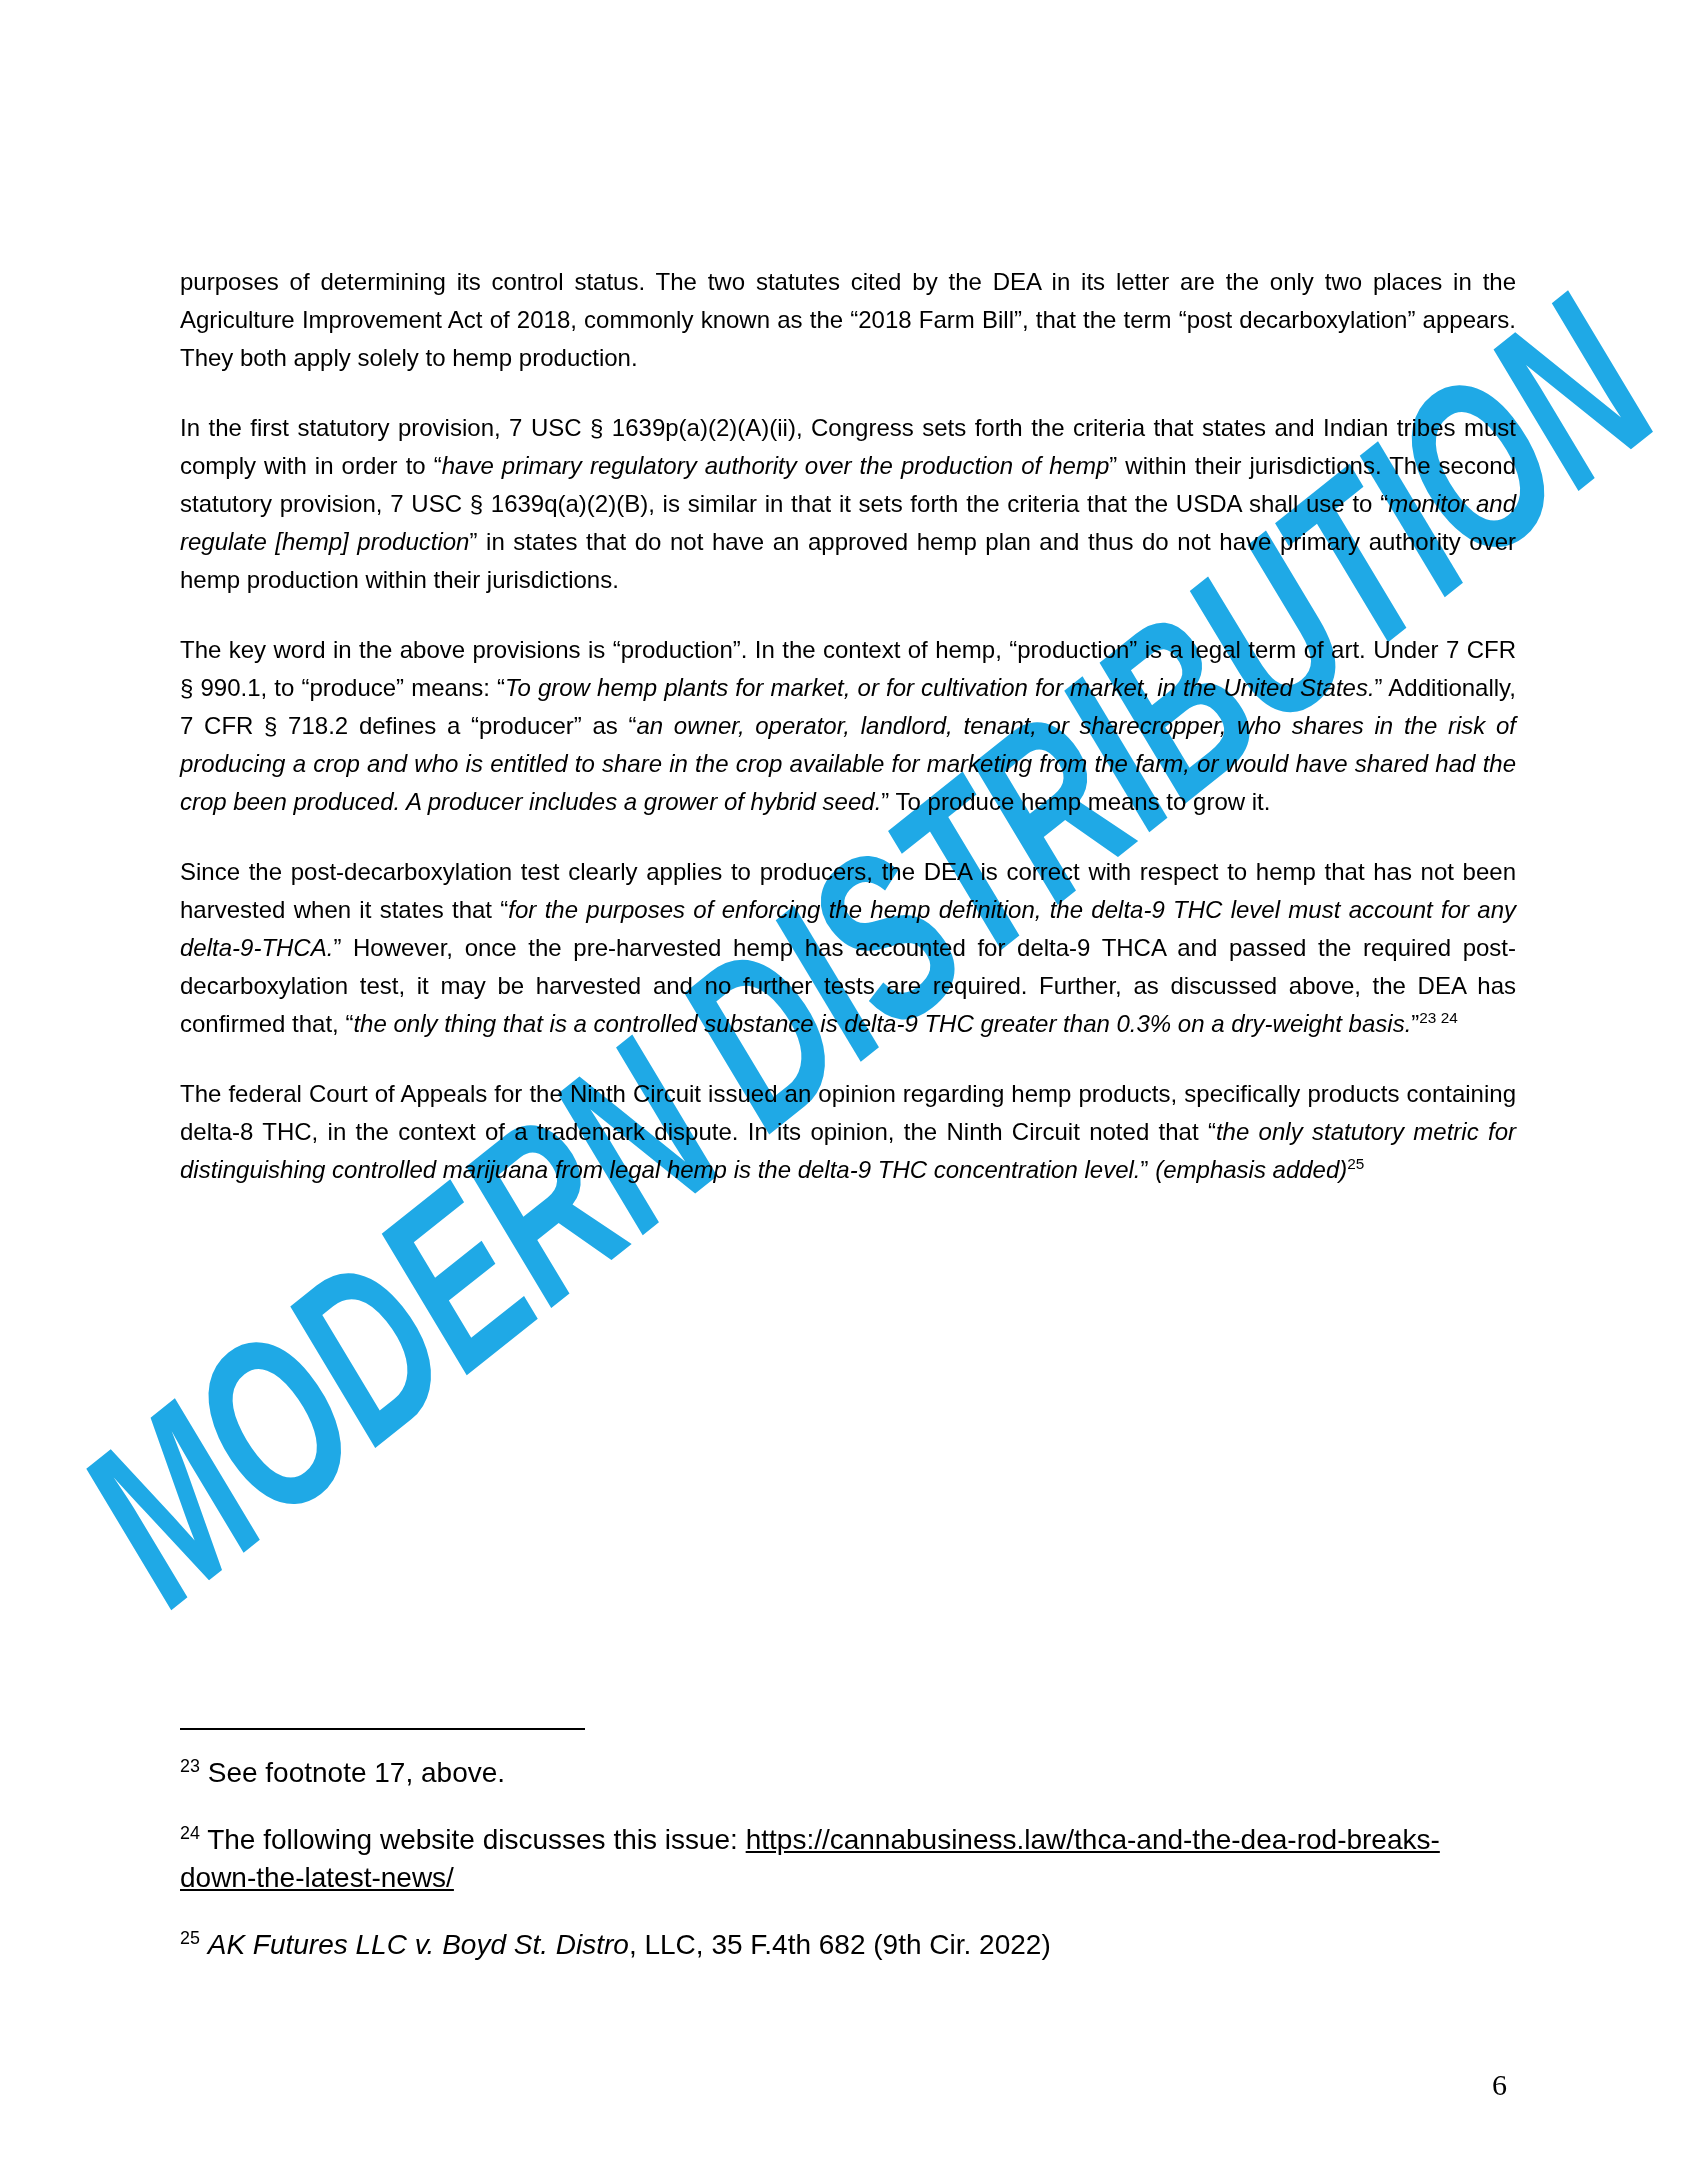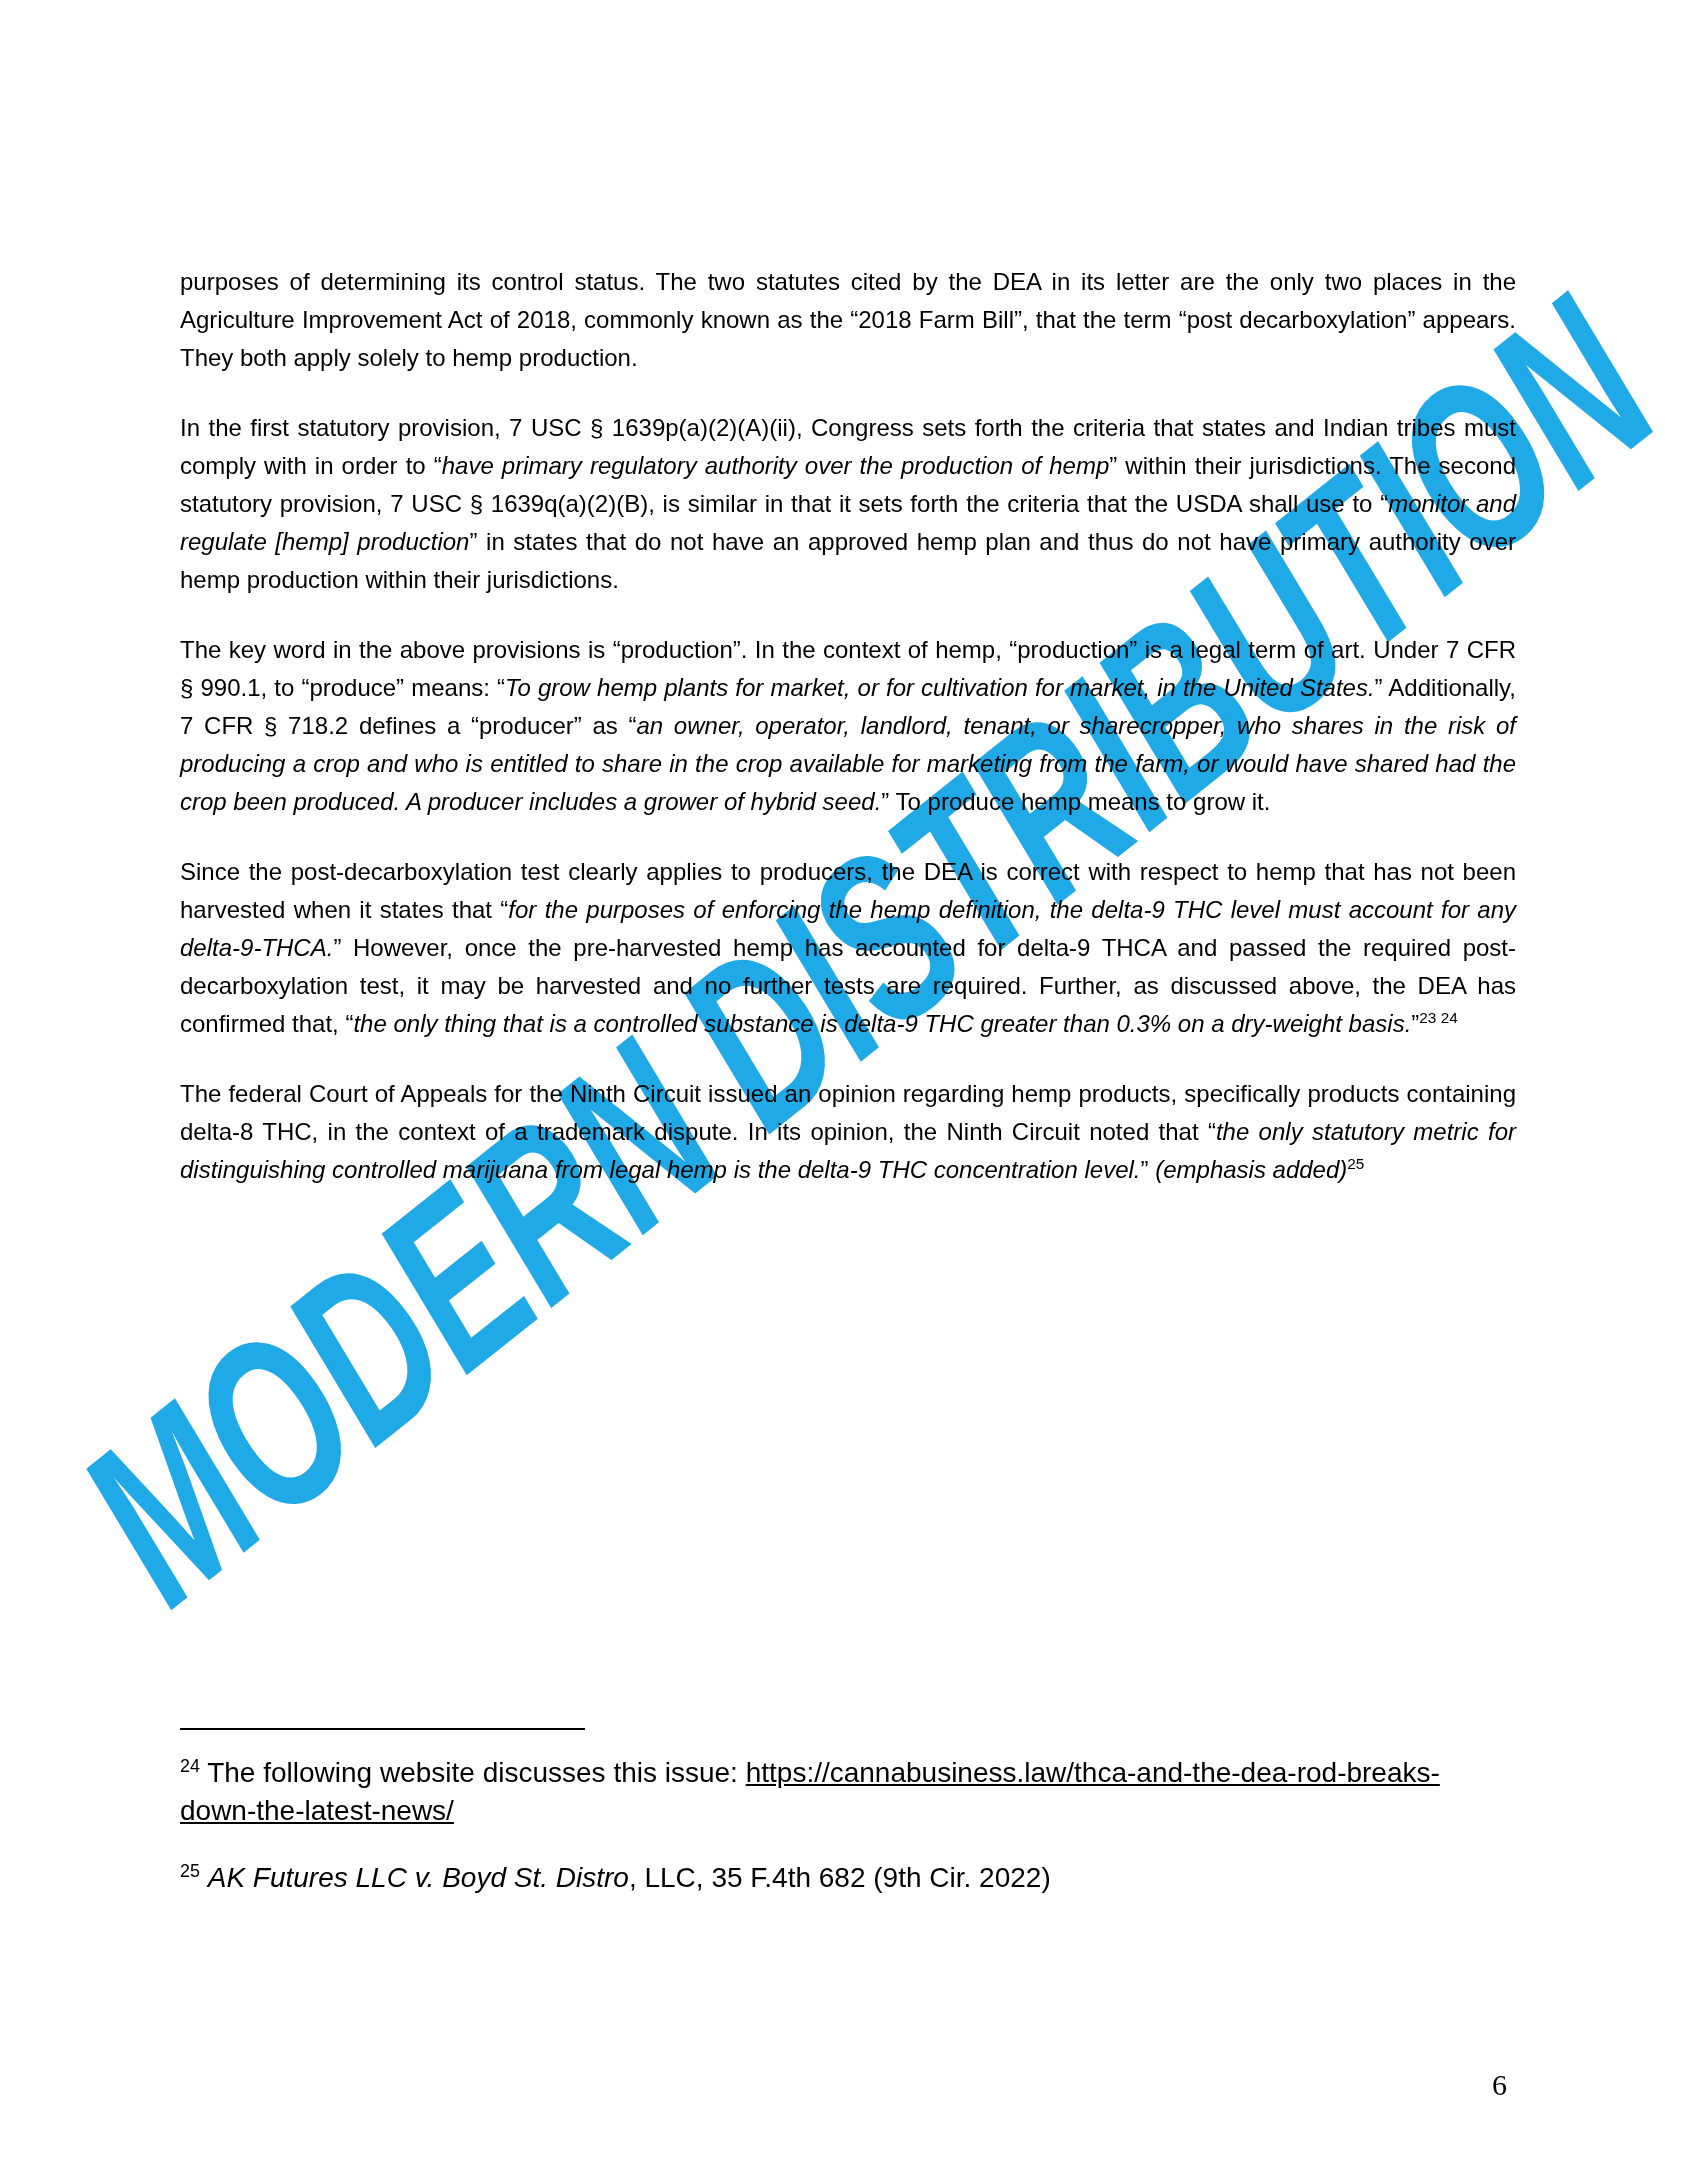--- a/index.html
+++ b/index.html
@@ -77,18 +77,19 @@
       <p><span>purposes of determining its control status. The two statutes cited by the DEA in its letter are the only two places in the Agriculture Improvement Act of 2018, commonly known as the “2018 Farm Bill”, that the term “post decarboxylation” appears. They both apply solely to hemp production.</span></p>
       <p><span>In the first statutory provision, 7 USC § 1639p(a)(2)(A)(ii), Congress sets forth the criteria that states and Indian tribes must comply with in order to “</span><span class="i">have primary regulatory authority over the production of hemp</span><span>” within their jurisdictions. The second statutory provision, 7 USC § 1639q(a)(2)(B), is similar in that it sets forth the criteria that the USDA shall use to “</span><span class="i">monitor and regulate [hemp] production</span><span>” in states that do not have an approved hemp plan and thus do not have primary authority over hemp production within their jurisdictions.</span></p>
       <p><span>The key word in the above provisions is “production”. In the context of hemp, “production” is a legal term of art. Under 7 CFR § 990.1, to “produce” means: “</span><span class="i">To grow hemp plants for market, or for cultivation for market, in the United States.</span><span>” Additionally, 7 CFR § 718.2 defines a “producer” as “</span><span class="i">an owner, operator, landlord, tenant, or sharecropper, who shares in the risk of producing a crop and who is entitled to share in the crop available for marketing from the farm, or would have shared had the crop been produced. A producer includes a grower of hybrid seed.</span><span>” To produce hemp means to grow it.</span></p>
       <p><span>Since the post-decarboxylation test clearly applies to producers, the DEA is correct with respect to hemp that has not been harvested when it states that “</span><span class="i">for the purposes of enforcing the hemp definition, the delta-9 THC level must account for any delta-9-THCA.</span><span>” However, once the pre-harvested hemp has accounted for delta-9 THCA and passed the required post-decarboxylation test, it may be harvested and no further tests are required. Further, as discussed above, the DEA has confirmed that, “</span><span class="i">the only thing that is a controlled substance is delta-9 THC greater than 0.3% on a dry-weight basis.</span><span>”</span><sup>23 24</sup></p>
       <div class="heading">
       </div>
       <p><span>The federal Court of Appeals for the Ninth Circuit issued an opinion regarding hemp products, specifically products containing delta-8 THC, in the context of a trademark dispute. In its opinion, the Ninth Circuit noted that “</span><span class="i u">the only statutory metric</span><span class="i"> for distinguishing controlled marijuana from legal hemp is the </span><span class="i u">delta-9 THC</span><span class="i"> concentration level.</span><span>” </span><span class="i">(</span><span class="i u">emphasis</span><span class="i"> added)</span><sup>25</sup></p>
     </div>
   <div class="footnotes">
     <div class="fn-sep"></div>
+  <div class="footnote"><sup>23</sup><span> See footnote 17, above.</span></div>
       <div class="footnote"><sup>24</sup><span> The following website discusses this issue: </span><a href="#" class="u">https://cannabusiness.law/thca-and-the-dea-rod-breaks-down-the-latest-news/</a></div>
       <div class="footnote"><sup>25</sup><span> </span><span class="i">AK Futures LLC v. Boyd St. Distro</span><span>, LLC, 35 F.4th 682 (9th Cir. 2022)</span></div>
     </div>
   <div class="page-num">6</div>
 </div>
 
 
 </body></html>

